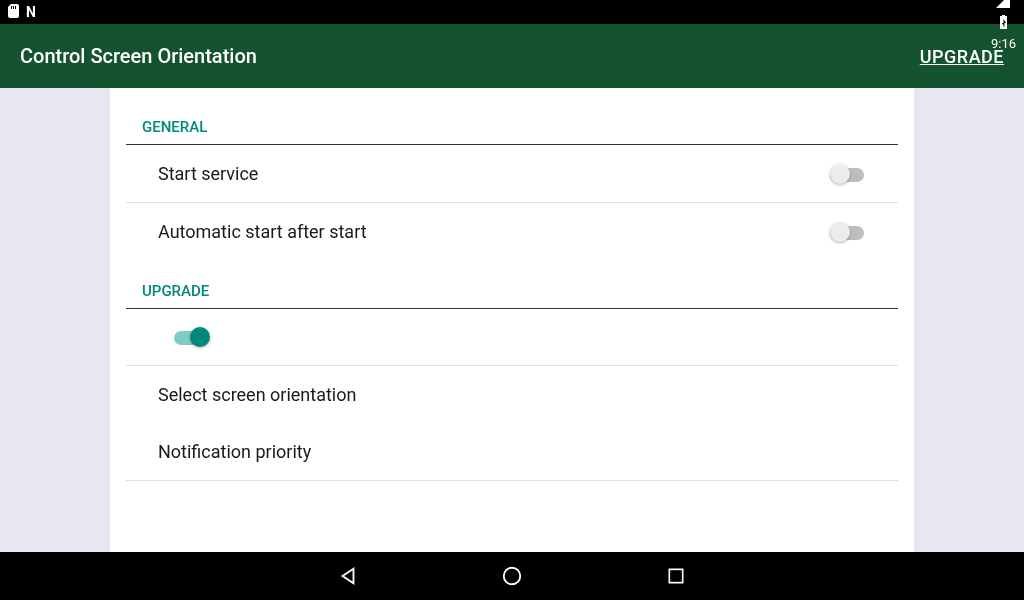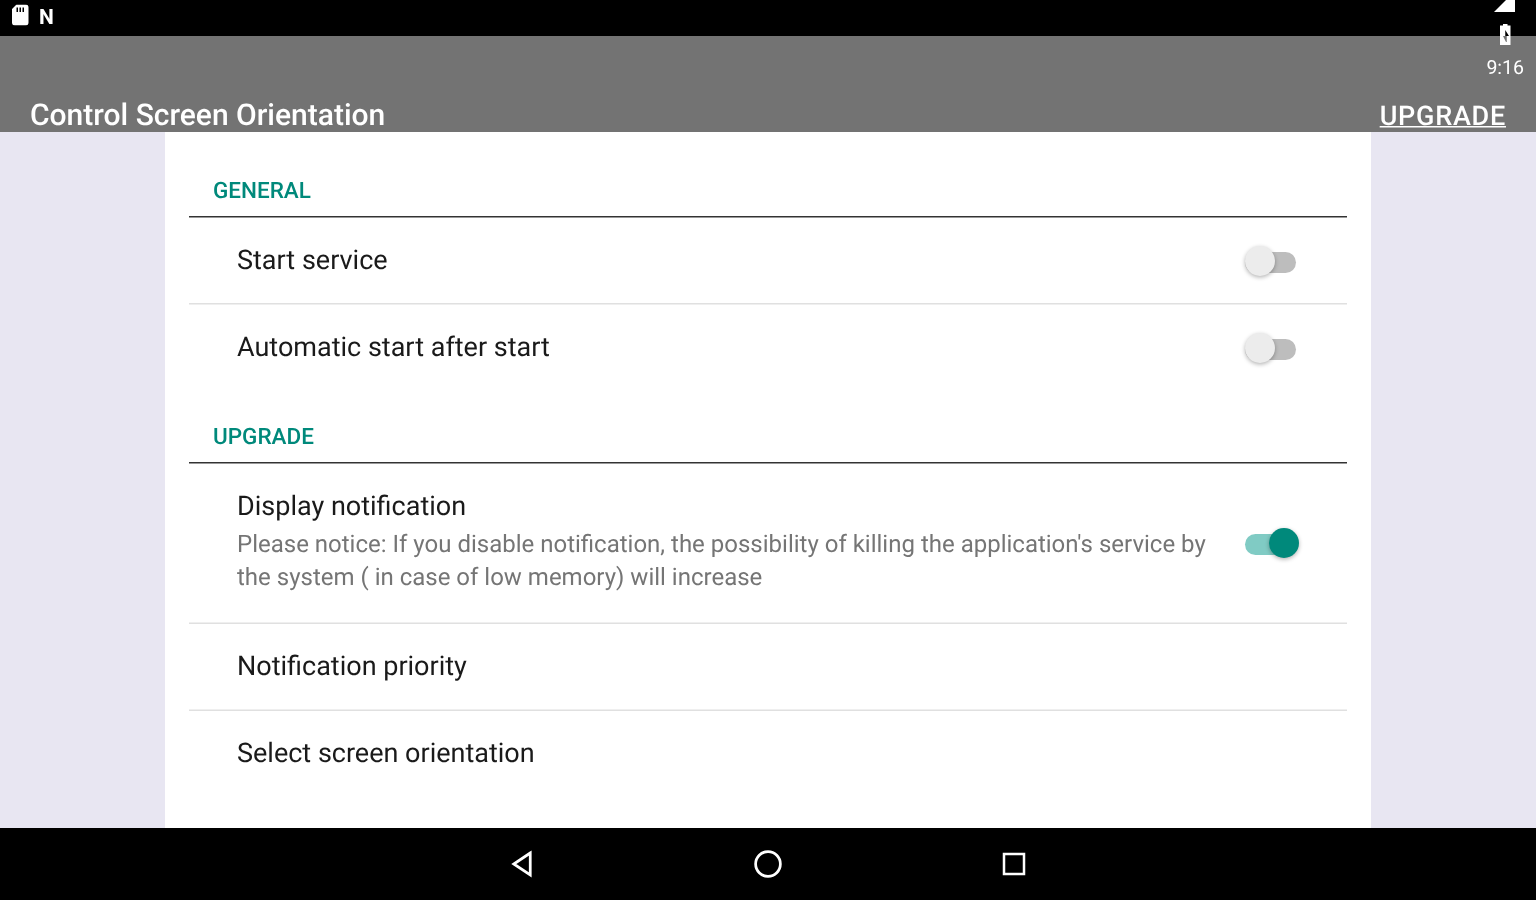--- a/index.html
+++ b/index.html
@@ -18,23 +18,23 @@
       align-items: center;
       justify-content: space-between;
       padding: 0 8px;
       color: #fff;
       font-size: 13px;
     }
     .status-left { display: flex; align-items: center; gap: 6px; }
     .status-right { display: flex; align-items: center; gap: 4px; flex-direction: column; }
     .app-bar {
       height: 64px;
-      background: #737373;
-      display: flex;
-      align-items: flex-end;
+      background: #14532d;
+      display: flex;
+      align-items: center;
       justify-content: space-between;
       padding: 0 20px;
       color: #fff;
     }
     .app-title { font-size: 20px; font-weight: 500; }
     .upgrade-btn {
       font-size: 18px;
       font-weight: 500;
       letter-spacing: 0.5px;
       cursor: pointer;
@@ -188,39 +188,35 @@
       </div>
       <div class="switch">
         <div class="switch-track"></div>
           <div class="switch-thumb"></div>
       </div>
     </div>
 
     <div class="section-header">UPGRADE</div>
 
     <div class="setting-row">
-      <div class="setting-text">
-        <div class="setting-title">Display notification</div>
-        <div class="setting-sub">Please notice: If you disable notification, the possibility of killing the application's service by the system ( in case of low memory) will increase</div>
-      </div>
       <div class="switch on">
         <div class="switch-track"></div>
           <div class="switch-thumb"></div>
       </div>
     </div>
 
+    <div class="setting-row no-border">
+      <div class="setting-text">
+        <div class="setting-title">Select screen orientation</div>
+      </div>
+    </div>
+
     <div class="setting-row">
       <div class="setting-text">
         <div class="setting-title">Notification priority</div>
-      </div>
-    </div>
-
-    <div class="setting-row no-border">
-      <div class="setting-text">
-        <div class="setting-title">Select screen orientation</div>
       </div>
     </div>
 
   </div>
 </div>
 
 <div class="nav-bar">
   <div class="nav-btn">
     <svg width="22" height="22" viewBox="0 0 24 24" fill="none" stroke="#fff" stroke-width="2">
         <path d="M18 4 L6 12 L18 20 Z" fill="none"></path>

